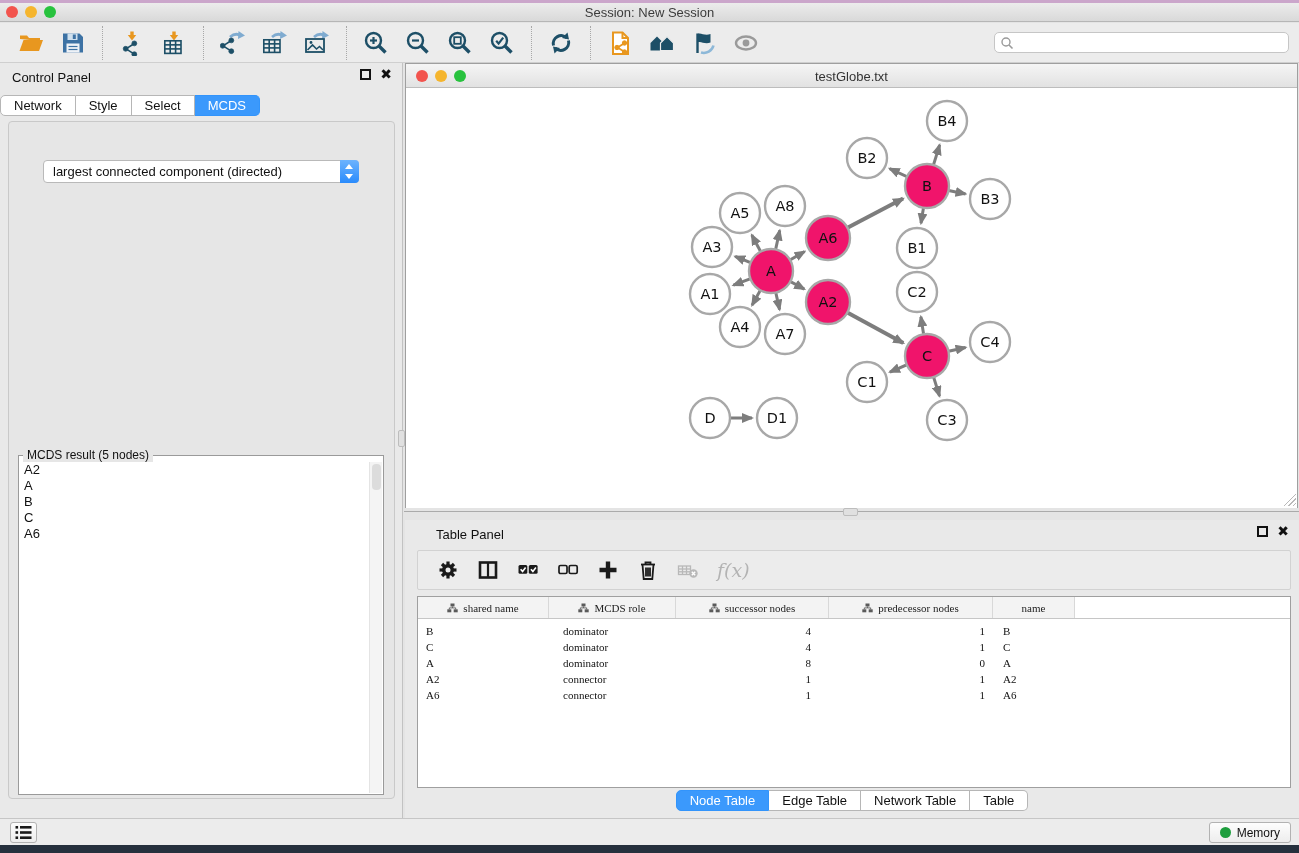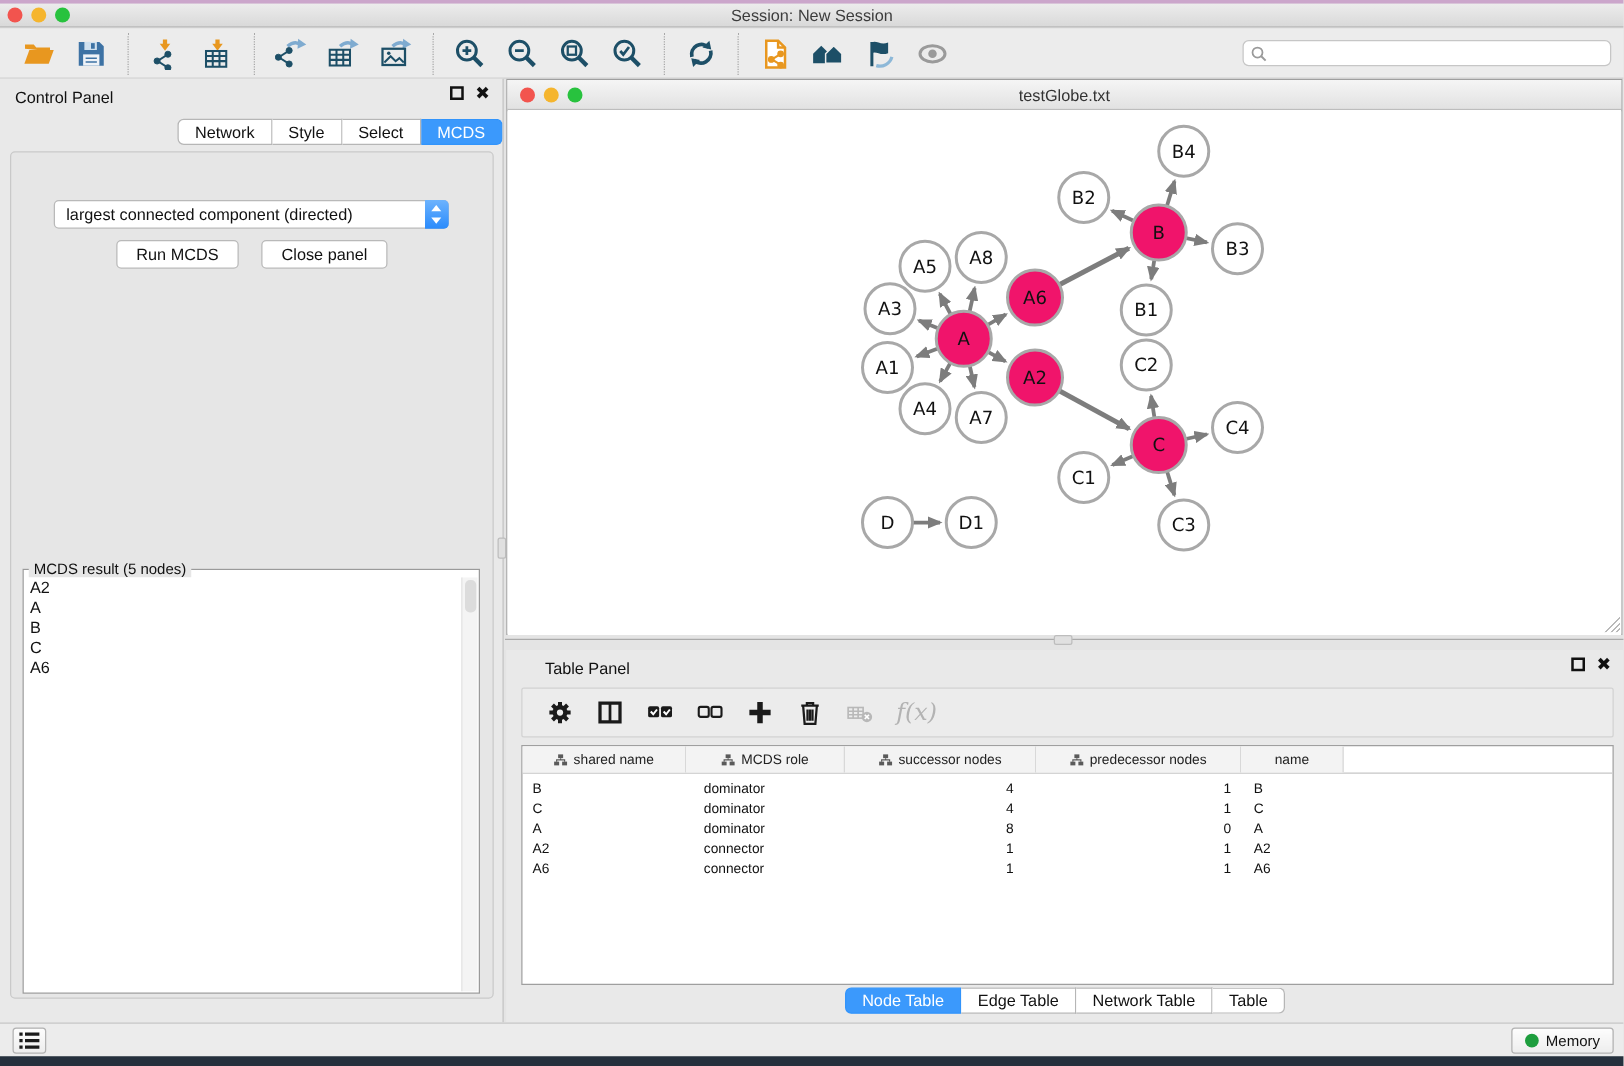--- a/index.html
+++ b/index.html
@@ -29,21 +29,21 @@
   .search-wrap input { border:none; outline:none; flex:1; font-size:12px; height:16px; background:transparent; }
 
   
   .control-panel { position:absolute; left:0; top:63px; width:403px; height:755px; background:#e9e9e9;
     border-right:1px solid #c2c2c2; }
   .cp-header { position:absolute; left:0; top:0; width:100%; height:26px; }
   .panel-title { position:absolute; left:12px; top:7px; font-size:13px; color:#111; }
   .panel-icons { position:absolute; right:10px; top:6px; display:flex; gap:9px; align-items:center; }
   .float-ic { width:11px; height:11px; border:2px solid #111; background:transparent; }
   .close-ic { font-size:14px; font-weight:bold; color:#111; line-height:11px; }
-  .cp-tabs { position:absolute; left:0; top:32px; width:100%; text-align:right; }
+  .cp-tabs { position:absolute; left:0; top:32px; width:100%; text-align:left; }
   .seg { display:inline-block; vertical-align:top; padding:0 13px; background:#fff; border:1px solid #b6b6b6;
     border-left:none; font-size:13px; color:#111; height:21px; line-height:20px; cursor:default; }
   .seg.first { border-left:1px solid #b6b6b6; border-radius:5px 0 0 5px; }
   .seg.last { border-radius:0 5px 5px 0; }
   .seg.sel { background:#3b99fc; border-color:#3294fb; color:#fff; }
   .cp-box { position:absolute; left:8px; top:58px; width:387px; height:678px; background:#e6e6e6;
     border:1px solid #c9c9c9; border-radius:4px; }
   .opt-label { position:absolute; left:0; top:16px; width:100%; text-align:center; font-size:13px; color:#111; }
   .dropdown { position:absolute; left:34px; top:38px; width:316px; height:23px; background:#fff;
     border:1px solid #b9b9b9; border-radius:4px; font-size:13px; line-height:21px; padding-left:9px; color:#111; }
@@ -81,21 +81,21 @@
     border:1px solid #bdbdbd; border-radius:2px; }
   .h-divider { position:absolute; left:404px; top:511px; width:895px; height:1px; background:#aaa; }
 
   
   .table-panel { position:absolute; left:405px; top:520px; width:894px; height:298px; background:#e9e9e9; }
   .tp-toolbar { position:absolute; left:12px; top:30px; width:874px; height:40px; background:#ececec;
     border:1px solid #d2d2d2; border-radius:2px; display:flex; align-items:center; padding-left:10px; }
   .tp-btn { background:none; border:none; padding:0 9px; height:32px; display:flex; align-items:center; cursor:default; }
   .fx { font-family:"DejaVu Serif","Liberation Serif",serif; font-style:italic; font-size:19px; color:#b3b3b3; }
   .tp-table { position:absolute; left:12px; top:76px; width:874px; height:192px; background:#fff;
-    border:1px solid #9f9f9f; overflow:hidden; }
+    border:1px solid #9f9f9f; overflow:hidden;font-family:Liberation Serif, serif; }
   .thead { display:flex; height:22px; border-bottom:1px solid #c6c6c6; }
   .th { background:#f3f3f3; border-right:1px solid #d8d8d8; display:flex; align-items:center;
     justify-content:center; gap:5px; font-size:11px; color:#222; }
   .th .th-label { white-space:nowrap; }
   .tr { display:flex; height:16px; align-items:center; }
   .td { font-size:11px; color:#111; white-space:nowrap; overflow:hidden; }
   .tbody { padding-top:4px; }
   .tp-tabs { position:absolute; left:0; top:270px; width:100%; text-align:center; }
 
   
@@ -336,24 +336,20 @@
       </span>
     </div>
     <div class="cp-tabs"><span class="seg first">Network</span><span class="seg">Style</span><span class="seg">Select</span><span class="seg last sel">MCDS</span></div>
     <div class="cp-box">
       <div class="dropdown">
         <span>largest connected component (directed)</span>
         <span class="dd-stepper">
             <span class="up"></span>
             <span class="down"></span>
           </span>
-      </div>
-      <div class="cp-buttons">
-        <span class="btn">Run MCDS</span>
-        <span class="btn">Close panel</span>
       </div>
       <div class="result-fs">
         <span class="result-legend">MCDS result (5 nodes)</span>
         <div class="result-list">
             <div class="result-item">A2</div>
             <div class="result-item">A</div>
             <div class="result-item">B</div>
             <div class="result-item">C</div>
             <div class="result-item">A6</div>
           </div>

